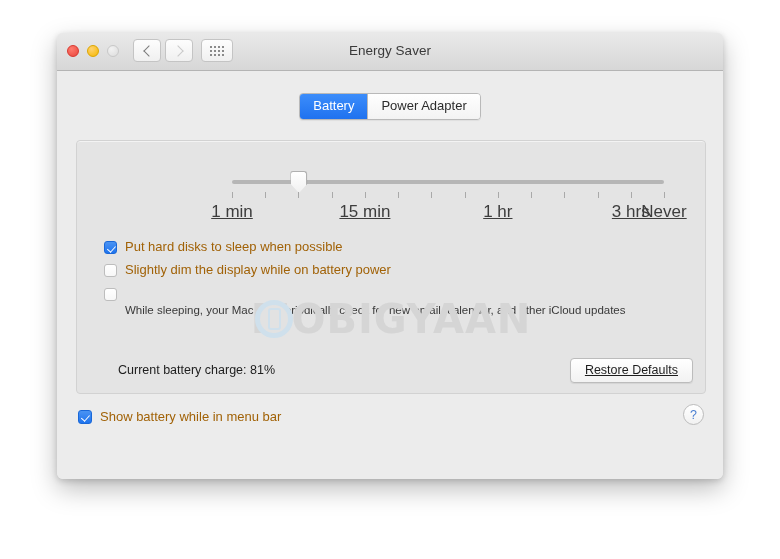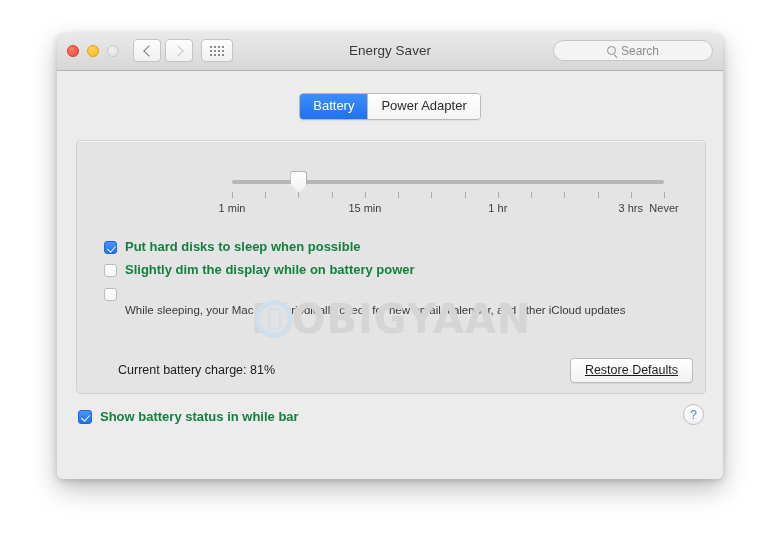--- a/index.html
+++ b/index.html
@@ -237,24 +237,25 @@
   .tick {
     position: absolute;
     top: 26px;
     width: 1px;
     height: 6px;
     background: #a9a9a9;
   }
   .tick-label {
     position: absolute;
     top: 36px;
-    font-size: 11px;
+    font-size: 17px;
     color: #3d3d3d;
     transform: translateX(-50%);
     white-space: nowrap;
+    text-decoration: underline;
   }
 
   
   #checks {
     position: absolute;
     left: 27px;
     top: 98px;
   }
   .check-row {
     display: flex;
@@ -282,24 +283,23 @@
     left: 3.5px;
     top: 1.5px;
     width: 3.5px;
     height: 7px;
     border-right: 1.8px solid #fff;
     border-bottom: 1.8px solid #fff;
     transform: rotate(42deg);
   }
   .check-label {
     font-size: 13px;
-    color: #15803d;
+    color: #a16207;
     margin-left: 8px;
     line-height: 1.25;
-    font-weight: bold;
   }
   #powernap-desc {
     font-size: 11.5px;
     color: #393939;
     margin-left: 21px;
     margin-top: -4px;
   }
 
   
   #watermark {
@@ -435,24 +435,20 @@
           <i></i>
           <i></i>
           <i></i>
           <i></i>
           <i></i>
       </span>
     </div>
 
     <div id="window-title">Energy Saver</div>
 
-    <div id="search-field">
-      <span class="mag"></span>
-      <span id="search-placeholder">Search</span>
-    </div>
   </div>
 
   <div id="win-body">
 
     <div id="tabs">
       <div class="seg">
         <div class="seg-item active">Battery</div>
         <div class="seg-item">Power Adapter</div>
       </div>
     </div>
@@ -510,18 +506,18 @@
           <span id="wm-phone"></span>
         </span>
       </div>
 
       <div id="battery-charge">Current battery charge: 81%</div>
       <div id="restore-btn">Restore Defaults</div>
     </div>
 
     <div id="footer-check">
       <span class="cbox checked"></span>
-      <span class="check-label">Show battery status in while bar</span>
+      <span class="check-label">Show battery while in menu bar</span>
     </div>
 
     <div id="help-btn">?</div>
   </div>
 </div>
 
 </body></html>

